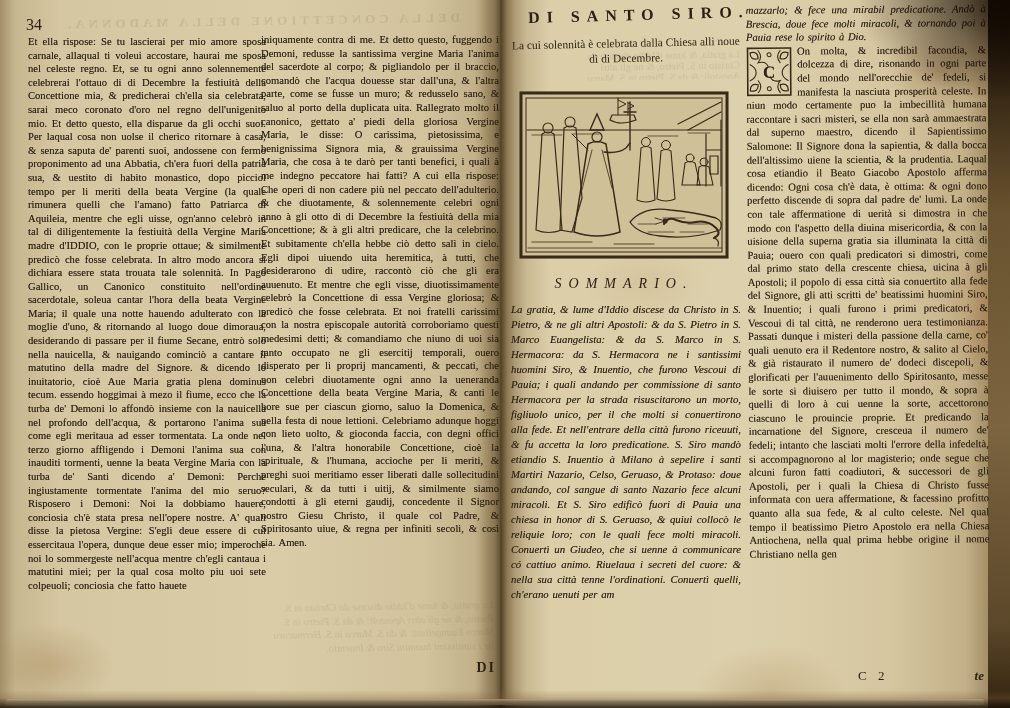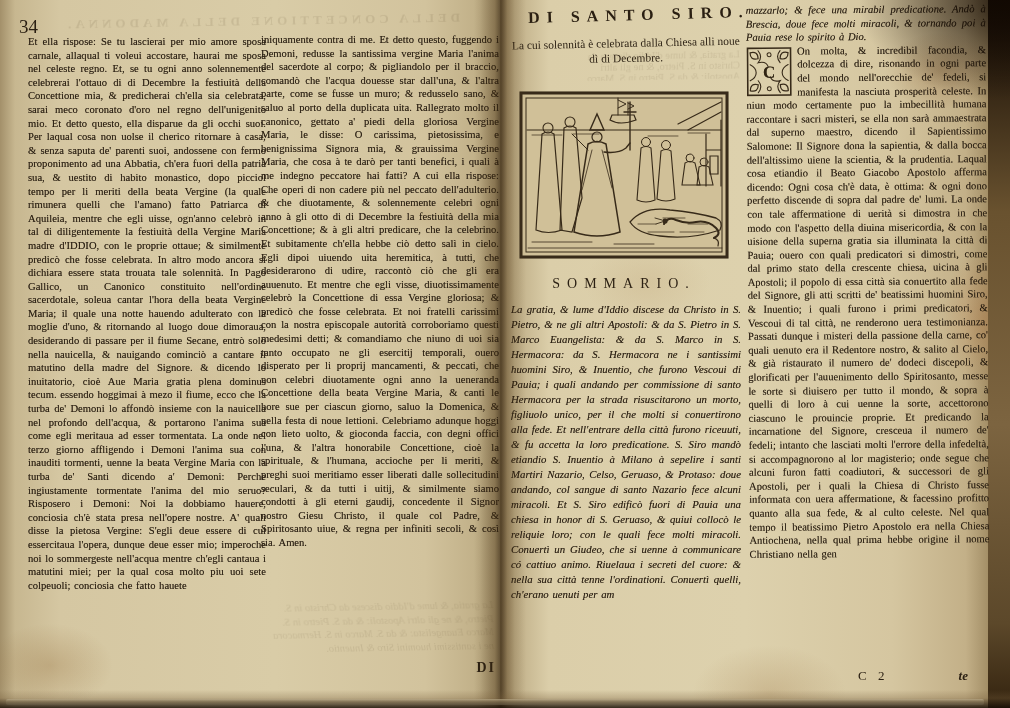--- a/index.html
+++ b/index.html
@@ -23,43 +23,43 @@
     background:linear-gradient(180deg,#0f0803 0,#2c1f10 9%,#69522f 30%,#7c6440 60%,#5c482a 88%,#33230f 100%);}
   .gutter{position:absolute;left:474px;top:0;width:52px;height:708px;pointer-events:none;
     background:linear-gradient(90deg,transparent 0,rgba(70,48,18,.30) 40%,rgba(40,25,8,.55) 52%,rgba(80,56,24,.28) 64%,transparent 100%);}
   .corner-dark{position:absolute;right:0;top:0;width:150px;height:100px;pointer-events:none;
     background:radial-gradient(at 100% 0, rgba(18,9,2,.85), transparent 72%);}
   .bottom-shadow{position:absolute;left:0;bottom:0;width:100%;height:18px;pointer-events:none;
     background:linear-gradient(0deg, rgba(22,13,4,.85) 0, rgba(120,95,60,.30) 55%, transparent 100%);}
   .edge-lines{position:absolute;left:6px;bottom:3px;width:978px;height:6px;pointer-events:none;
     background:linear-gradient(0deg,#e4d7b2 0,#c9b78d 50%,#efe3bf 100%);opacity:.7;border-radius:2px;}
   
-  .pagenum{position:absolute;left:19px;top:16px;font-size:19px;}
+  .pagenum{position:absolute;left:26px;top:16px;font-size:16px;}
   .runhead{position:absolute;font-size:16px;font-weight:bold;letter-spacing:9px;white-space:nowrap;}
   .runhead.left{left:252px;top:12px;}
   .runhead.right{left:528px;top:6px;letter-spacing:7px;transform:rotate(-1.6deg);}
   .coltext{position:absolute;text-align:justify;font-size:10.6px;line-height:13.6px;
     overflow:hidden;word-spacing:1px;text-shadow:0 0 .5px rgba(42,31,18,.55);}
   .lcol1{left:28px;top:35px;width:238px;height:664px;}
   .lcol2{left:261px;top:33px;width:238px;height:600px;}
   .catchword-left{position:absolute;left:400px;top:660px;width:96px;text-align:right;
     font-weight:bold;font-size:14px;letter-spacing:2px;}
   .subtitle{position:absolute;left:512px;top:36px;width:228px;text-align:center;
     font-size:11.5px;line-height:15px;transform:rotate(-1.2deg);}
   .woodcut{position:absolute;left:518px;top:90px;width:212px;height:170px;}
   .sommario-h{position:absolute;left:514px;top:276px;width:220px;text-align:center;
-    font-size:14px;letter-spacing:7px;white-space:nowrap;}
+    font-style:italic;font-size:14px;letter-spacing:7px;white-space:nowrap;}
   .sommario{left:511px;top:302px;width:230px;height:388px;font-style:italic;
     font-size:10.8px;line-height:15px;}
   .rcol2{left:748px;top:3px;width:240px;height:662px;transform:rotate(-.4deg);}
   .ritalic{font-style:italic;}
   .initial-block{float:left;width:46px;height:50px;margin:2px 5px 1px 0;}
   .sigline{position:absolute;left:748px;top:668px;width:240px;font-size:13px;}
   .sig{position:absolute;left:110px;letter-spacing:4px;font-weight:normal;}
-  .catch-r{position:absolute;right:20px;font-style:italic;font-weight:bold;}
+  .catch-r{position:absolute;right:4px;font-style:italic;font-weight:bold;}
   
   .ghost{position:absolute;opacity:.13;color:#5d4c30;transform:scaleX(-1) rotate(1deg);
     filter:blur(.4px);pointer-events:none;}
   .ghost.g1{left:70px;top:13px;width:390px;font-size:13px;letter-spacing:4px;white-space:nowrap;font-weight:bold;}
   .ghost.g2{left:268px;top:600px;width:226px;font-size:10.5px;line-height:13.5px;height:92px;overflow:hidden;font-style:italic;}
   .ghost.g3{left:560px;top:50px;width:180px;font-size:10.5px;height:30px;overflow:hidden;}
   svg .ln{stroke:#372a19;fill:none;stroke-linecap:round;}
 </style>
 </head>
 <body>

